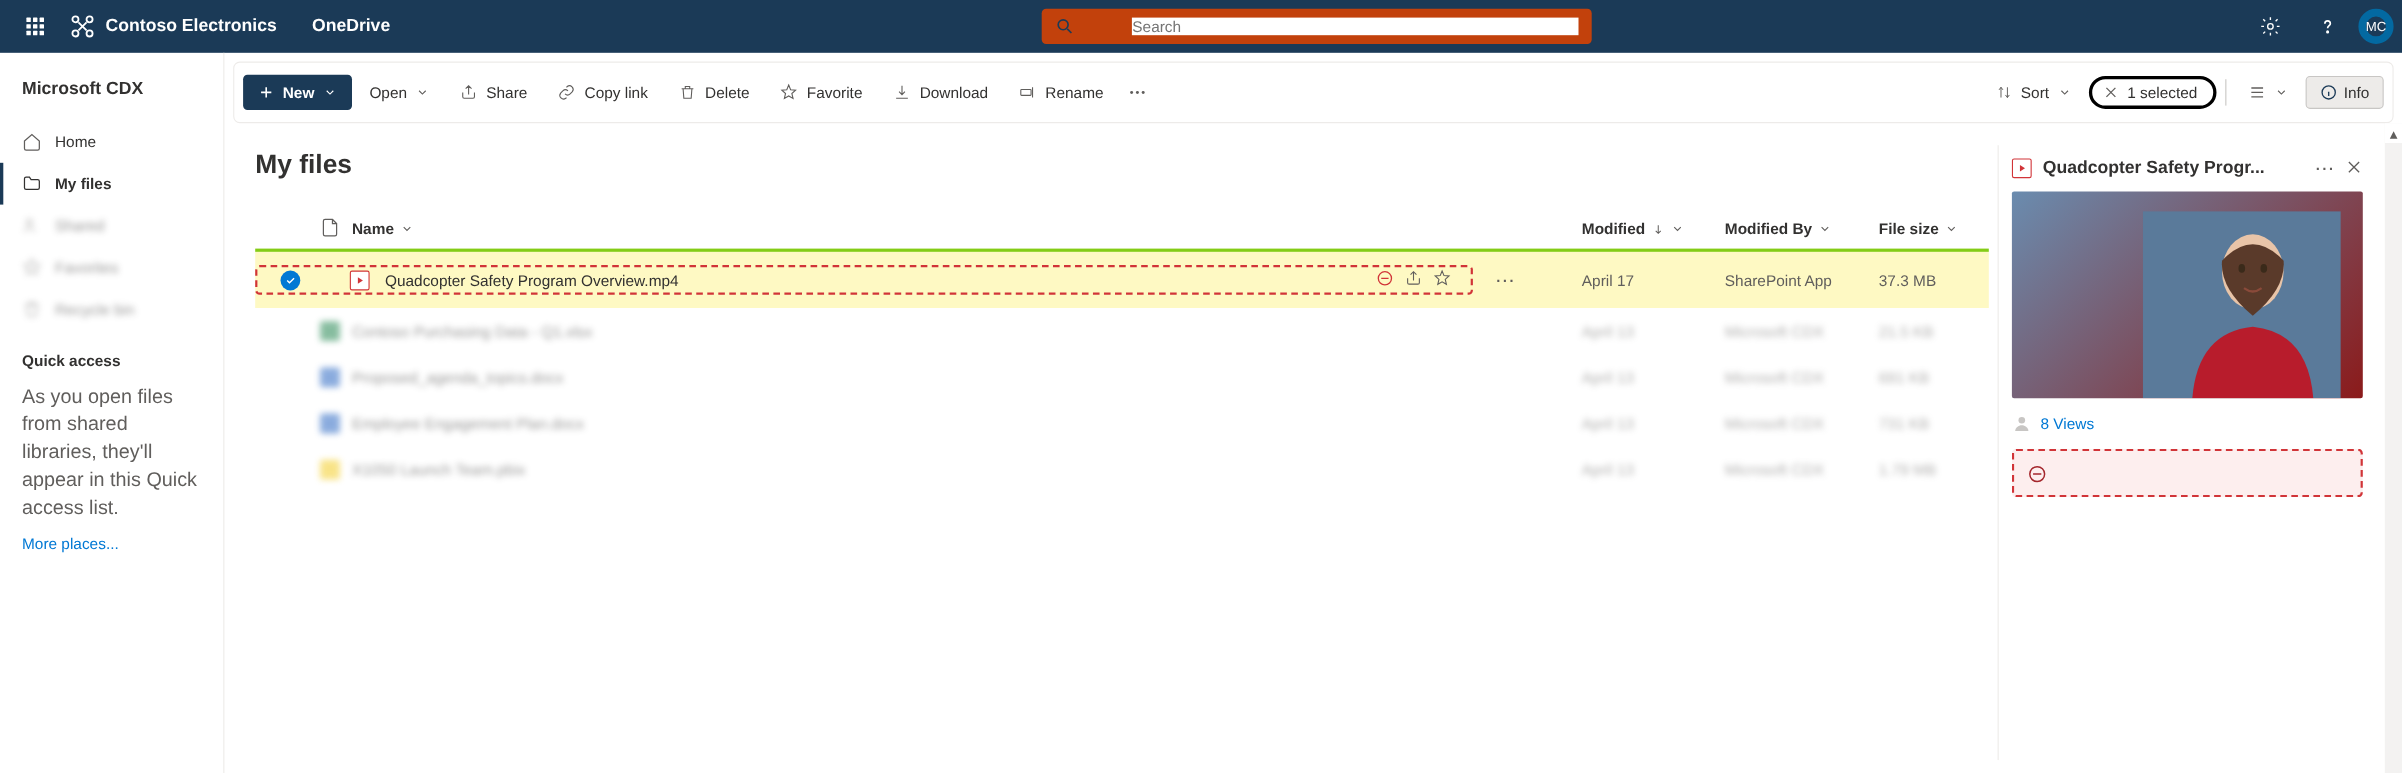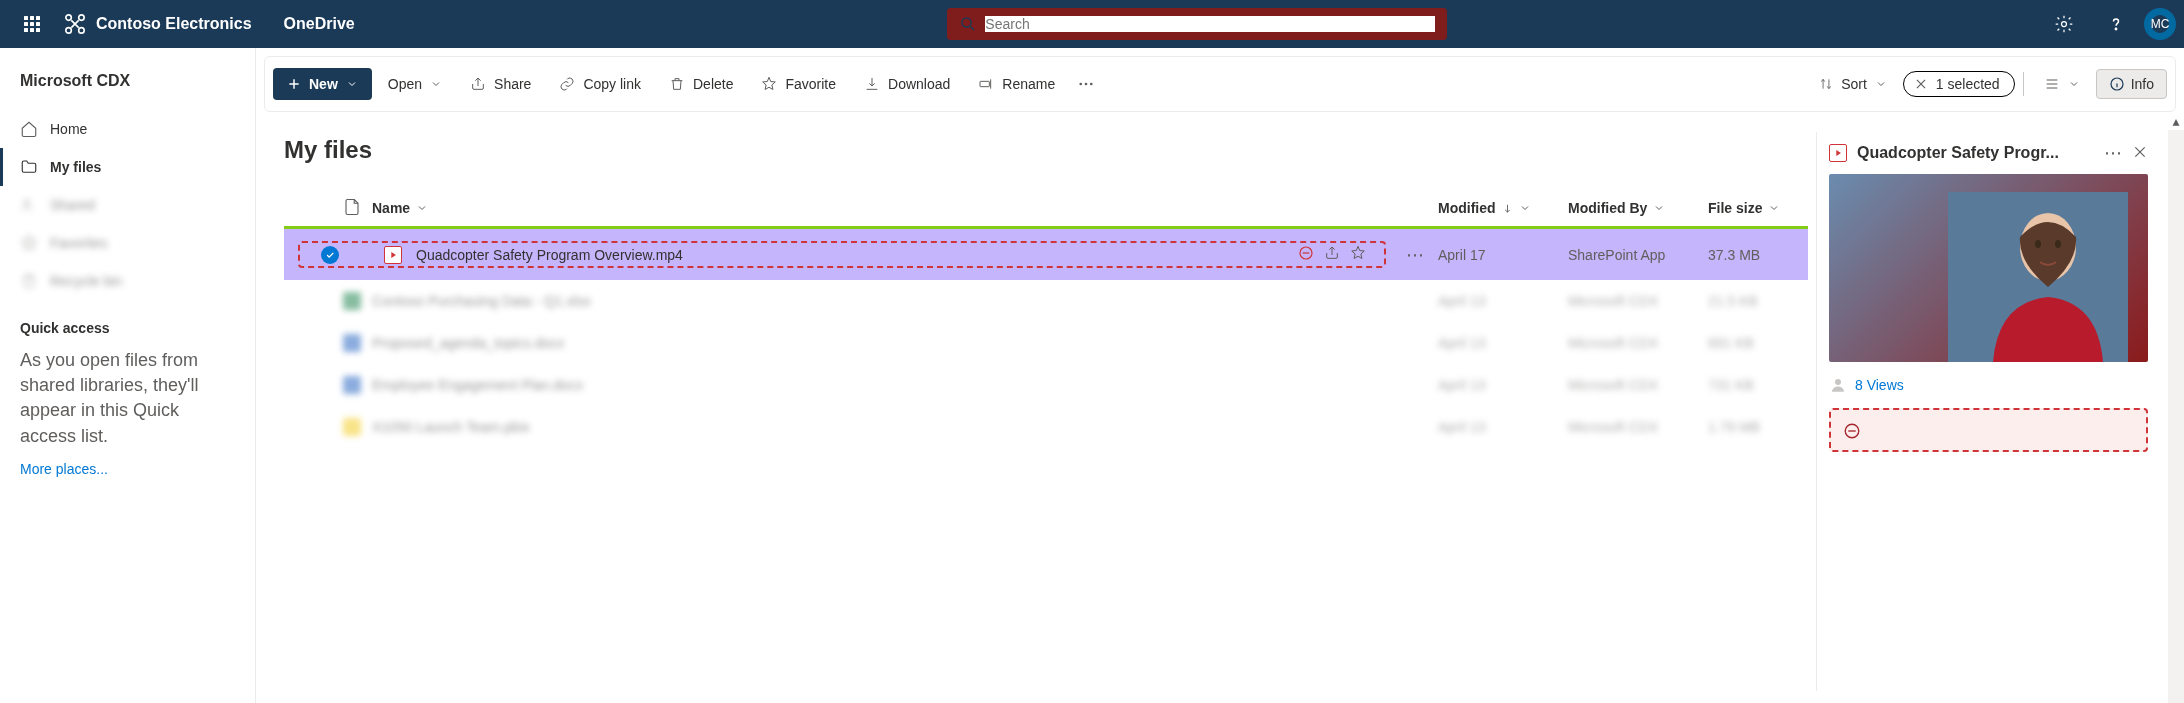--- a/index.html
+++ b/index.html
@@ -6,71 +6,71 @@
     body { font-family: 'Segoe UI', Tahoma, sans-serif; font-size: 14px; color: #323130; background: #fff; overflow: hidden; }
     
     
     .header { height: 48px; background: #1b3a57; display: flex; align-items: center; padding: 0 8px; }
     .waffle { width: 48px; height: 48px; display: flex; align-items: center; justify-content: center; cursor: pointer; }
     .waffle-grid { display: grid; grid-template-columns: repeat(3, 4px); grid-template-rows: repeat(3, 4px); gap: 2px; }
     .waffle-dot { width: 4px; height: 4px; background: #fff; border-radius: 0.5px; }
     .brand { display: flex; align-items: center; gap: 10px; color: #fff; font-size: 16px; font-weight: 600; margin-left: 8px; cursor: pointer; }
     .app-name { color: #fff; font-size: 16px; font-weight: 600; margin-left: 32px; cursor: pointer; }
     .search-wrap { flex: 1; display: flex; justify-content: center; }
-    .search { width: 500px; height: 32px; background: #7f1d1d; border-radius: 4px; display: flex; align-items: center; padding: 0 12px; }
+    .search { width: 500px; height: 32px; background: #c2410c; border-radius: 4px; display: flex; align-items: center; padding: 0 12px; gap: 44px; }
     .search input { border: none; outline: none; flex: 1; margin-left: 8px; font-size: 14px; }
     .header-right { display: flex; align-items: center; gap: 4px; }
     .header-icon-btn { width: 48px; height: 48px; display: flex; align-items: center; justify-content: center; color: #fff; cursor: pointer; }
     .avatar { width: 32px; height: 32px; border-radius: 50%; border: 7px solid #0369a1; display: flex; align-items: center; justify-content: center; color: #fff; font-size: 12px; cursor: pointer; }
 
     
     .shell { display: flex; height: calc(100vh - 48px); }
-    .sidebar { width: 256px; border-right: 1px solid #edebe9; padding: 16px 0; display: flex; flex-direction: column; }
+    .sidebar { width: 204px; border-right: 1px solid #edebe9; padding: 16px 0; display: flex; flex-direction: column; }
     .tenant { font-size: 16px; font-weight: 600; padding: 8px 20px 20px; }
     .nav-item { display: flex; align-items: center; gap: 12px; padding: 10px 20px; cursor: pointer; color: #323130; }
     .nav-item.selected { border-left: 3px solid #1b3a57; padding-left: 17px; font-weight: 600; }
     .nav-item.faded { filter: blur(3px); opacity: 0.5; }
     .quick { padding: 20px 20px 0; }
     .quick-title { font-weight: 600; margin-bottom: 12px; }
     .quick-desc { color: #605e5c; font-size: 18px; line-height: 1.4; margin-bottom: 12px; }
     .more-places { color: #0078d4; cursor: pointer; }
 
     
     .main { flex: 1; display: flex; flex-direction: column; position: relative; }
     .toolbar { height: 56px; border: 1px solid #edebe9; border-radius: 6px; margin: 8px; display: flex; align-items: center; padding: 0 8px; gap: 4px; background: #fff; }
     .tb-new { background: #1b3a57; color: #fff; border-radius: 4px; padding: 8px 14px; display: flex; align-items: center; gap: 8px; font-weight: 600; cursor: pointer; }
     .tb-item { display: flex; align-items: center; gap: 8px; padding: 8px 12px; cursor: pointer; color: #323130; border-radius: 4px; }
     .tb-spacer { flex: 1; }
-    .selected-pill { border: 1px solid #000000; border-radius: 16px; padding: 4px 14px 4px 10px; display: flex; align-items: center; gap: 8px; cursor: pointer; }
+    .selected-pill { border: 3px solid #000000; border-radius: 16px; padding: 4px 14px 4px 10px; display: flex; align-items: center; gap: 8px; cursor: pointer; }
     .tb-divider { width: 1px; height: 24px; background: #c8c6c4; margin: 0 4px; }
     .info-btn { background: #edebe9; border: 1px solid #c8c6c4; border-radius: 4px; padding: 6px 12px; display: flex; align-items: center; gap: 6px; cursor: pointer; }
 
     .content { padding: 12px 28px; flex: 1; overflow: hidden; display: flex; }
     .files-area { flex: 1; }
     .page-title { font-size: 24px; font-weight: 600; margin: 4px 0 24px; }
 
     
     .thead { display: flex; align-items: flex-end; padding: 10px 0; border-bottom: 3px solid #84cc16; }
     .col-check { width: 48px; display: flex; justify-content: center; }
     .col-icon { width: 40px; display: flex; justify-content: center; }
     .col-name { flex: 1; display: flex; align-items: center; gap: 6px; font-weight: 600; cursor: pointer; }
     .col-mod { width: 130px; display: flex; align-items: center; gap: 6px; font-weight: 600; cursor: pointer; }
     .col-by { width: 140px; font-weight: 600; cursor: pointer; display: flex; align-items: center; gap: 6px; }
     .col-size { width: 100px; font-weight: 600; cursor: pointer; display: flex; align-items: center; gap: 6px; }
     .row { display: flex; align-items: center; padding: 12px 0; color: #323130; }
-    .row.selected { background: #c4b5fd; padding-left: 14px; }
+    .row.selected { background: #fef9c3; }
     .row.faded { filter: blur(3px); opacity: 0.5; }
     .check-circle { width: 18px; height: 18px; border-radius: 50%; background: #0078d4; display: flex; align-items: center; justify-content: center; }
     .file-icon { width: 18px; height: 18px; border: 1px solid #d13438; border-radius: 2px; display: flex; align-items: center; justify-content: center; background: #fff; }
     .row-actions { display: flex; gap: 10px; margin-right: 12px; }
     .hl-box { border: 2px dashed #d13438; border-radius: 4px; padding: 2px 6px; display: flex; align-items: center; gap: 30px; }
     .hl-name-group { display: flex; align-items: center; gap: 14px; }
     .action-icon { color: #605e5c; cursor: pointer; }
     .more-actions { color: #605e5c; margin: 0 14px; font-size: 18px; cursor: pointer; }
-    .cell-mod { width: 130px; color: #605e5c; }
+    .cell-mod { width: 130px; color: #605e5c; margin-left: 47px; }
     .cell-by { width: 140px; color: #605e5c; }
     .cell-size { width: 100px; color: #605e5c; }
 
     
     .scrollbar { width: 16px; background: #f3f2f1; position: absolute; right: 0; top: 64px; bottom: 0; }
     .sb-arrow { height: 18px; display: flex; align-items: center; justify-content: center; color: #605e5c; background:#fff; }
     .details { width: 340px; border-left: 1px solid #edebe9; margin-left: 8px; padding: 0 8px 0 12px; }
     .dp-header { display: flex; align-items: center; padding: 10px 0; gap: 10px; }
     .dp-title { font-weight: 600; flex: 1; white-space: nowrap; overflow: hidden; text-overflow: ellipsis; font-size: 16px; }
     .dp-thumb { width: 100%; height: 188px; background: linear-gradient(135deg, #6a8caf 0%, #8b1a1a 100%); border-radius: 2px; position: relative; overflow: hidden; }

